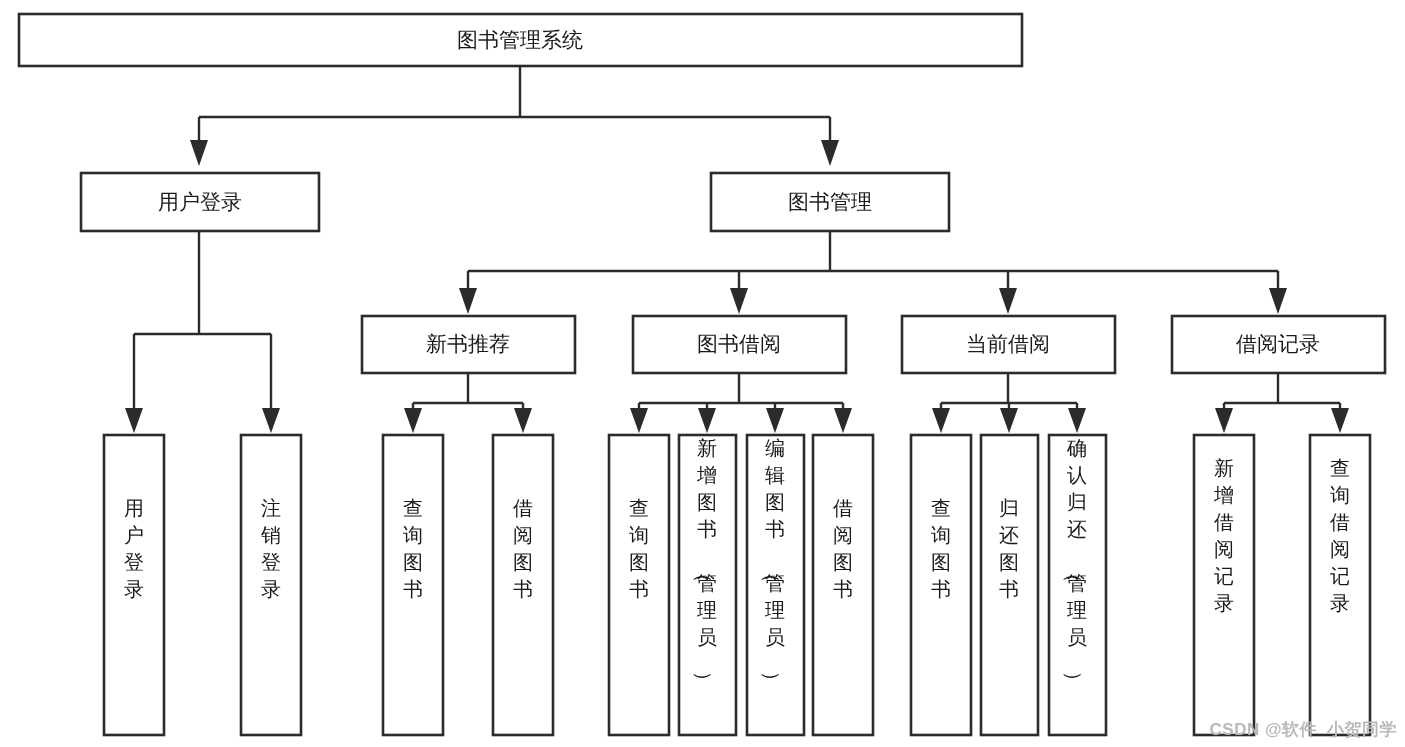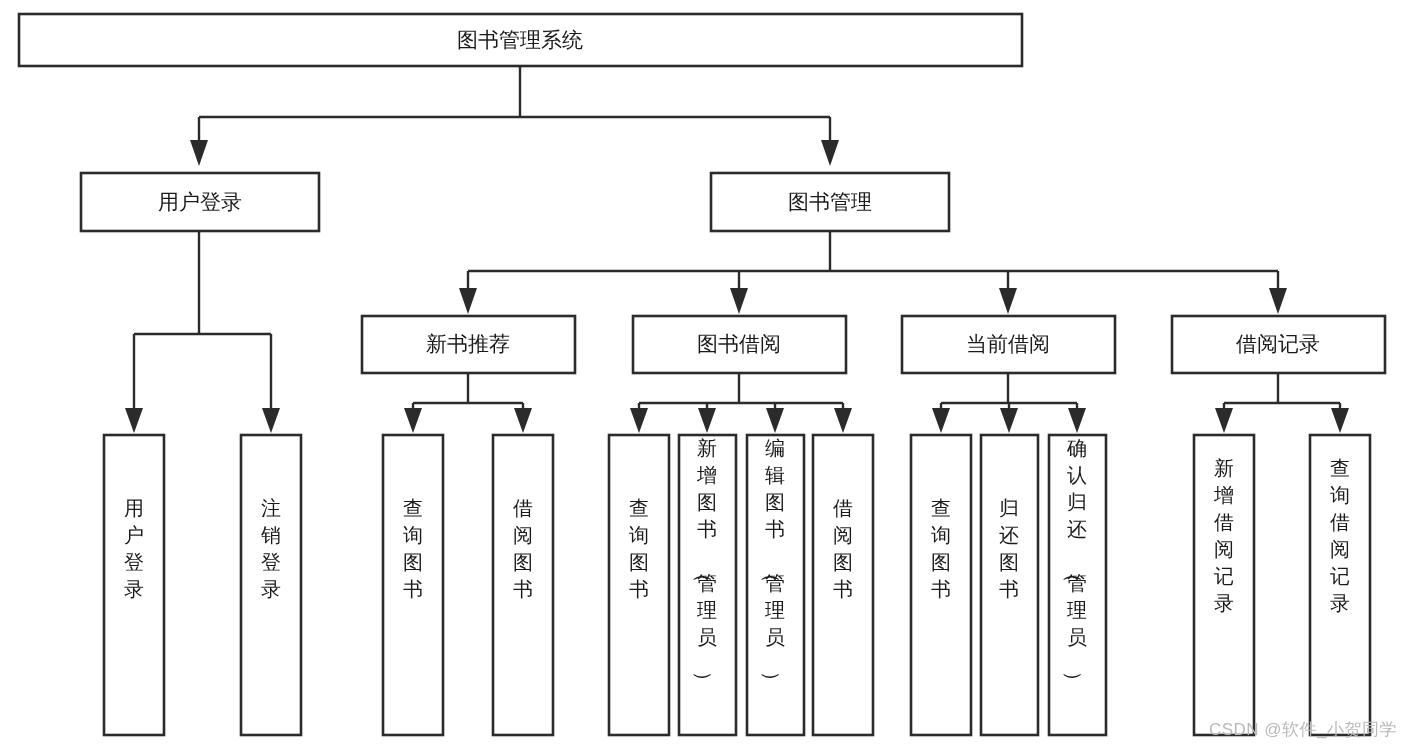--- a/index.html
+++ b/index.html
@@ -52,20 +52,21 @@
   .watermark {
     position: absolute;
     right: 8px;
     bottom: 6px;
     font-family: "Liberation Sans", "DejaVu Sans", sans-serif;
     font-size: 17px;
     color: #b9b9b9;
     letter-spacing: 0.5px;
     white-space: nowrap;
     user-select: none;
+    font-weight: bold;
   }
 </style>
 </head>
 <body>
 
 <svg id="diagram" viewBox="0 0 1405 747" xmlns="http://www.w3.org/2000/svg">
 
   <g>
 
     <path class="connector" d="M520 66 L520 117"></path>

